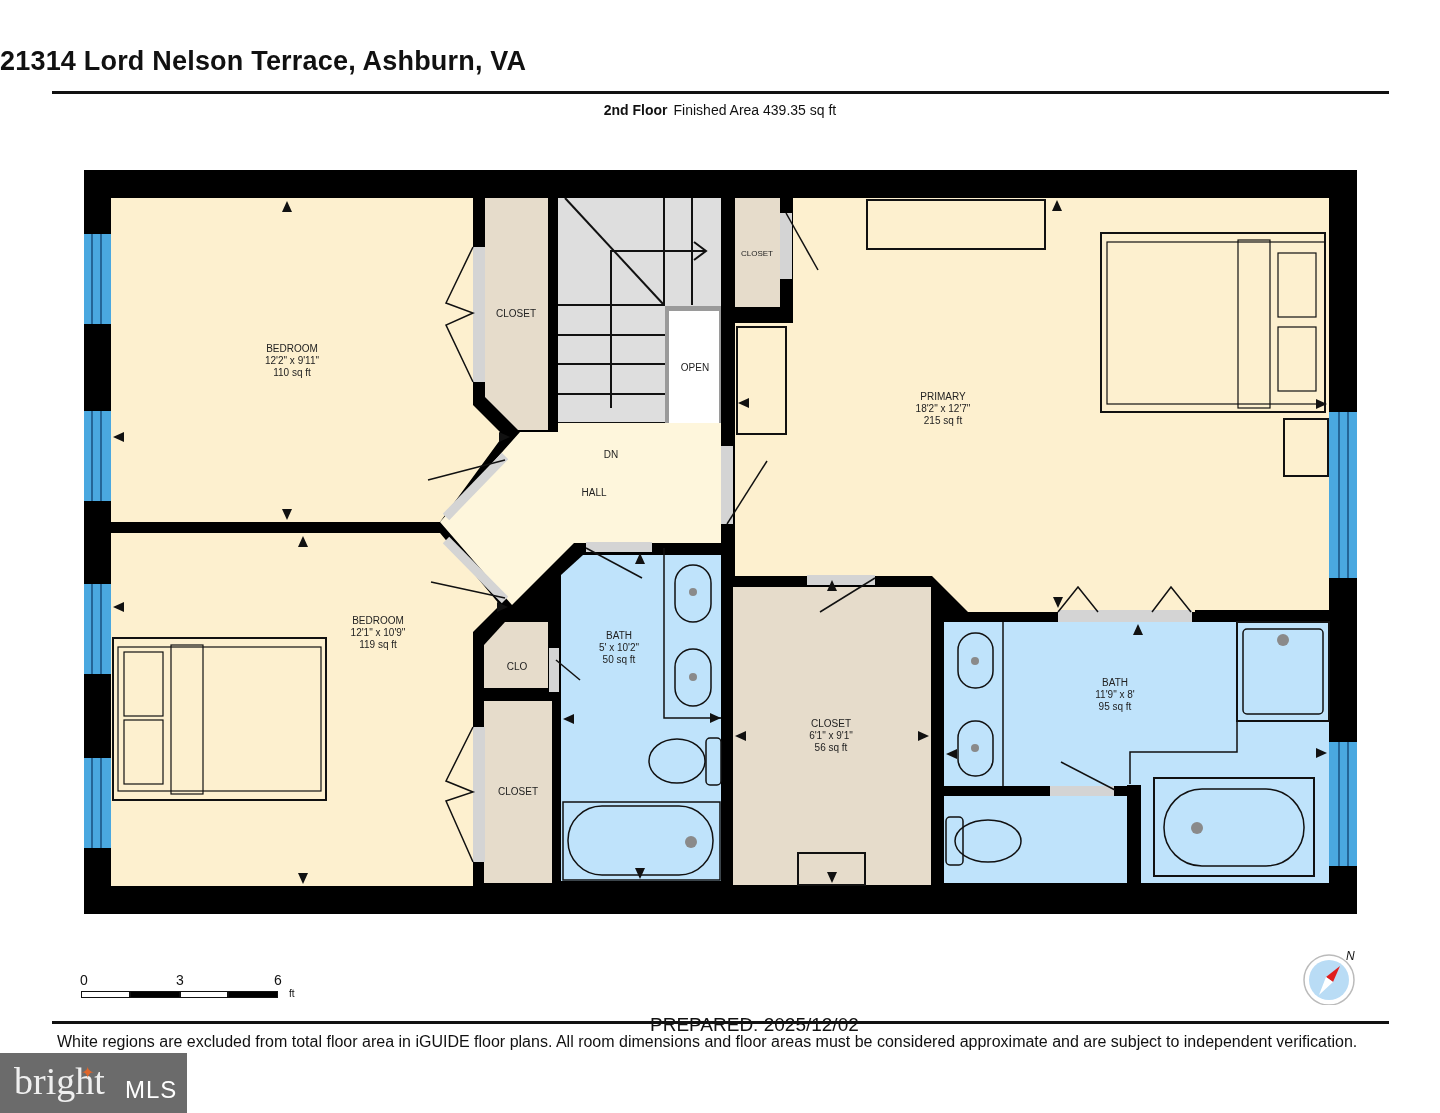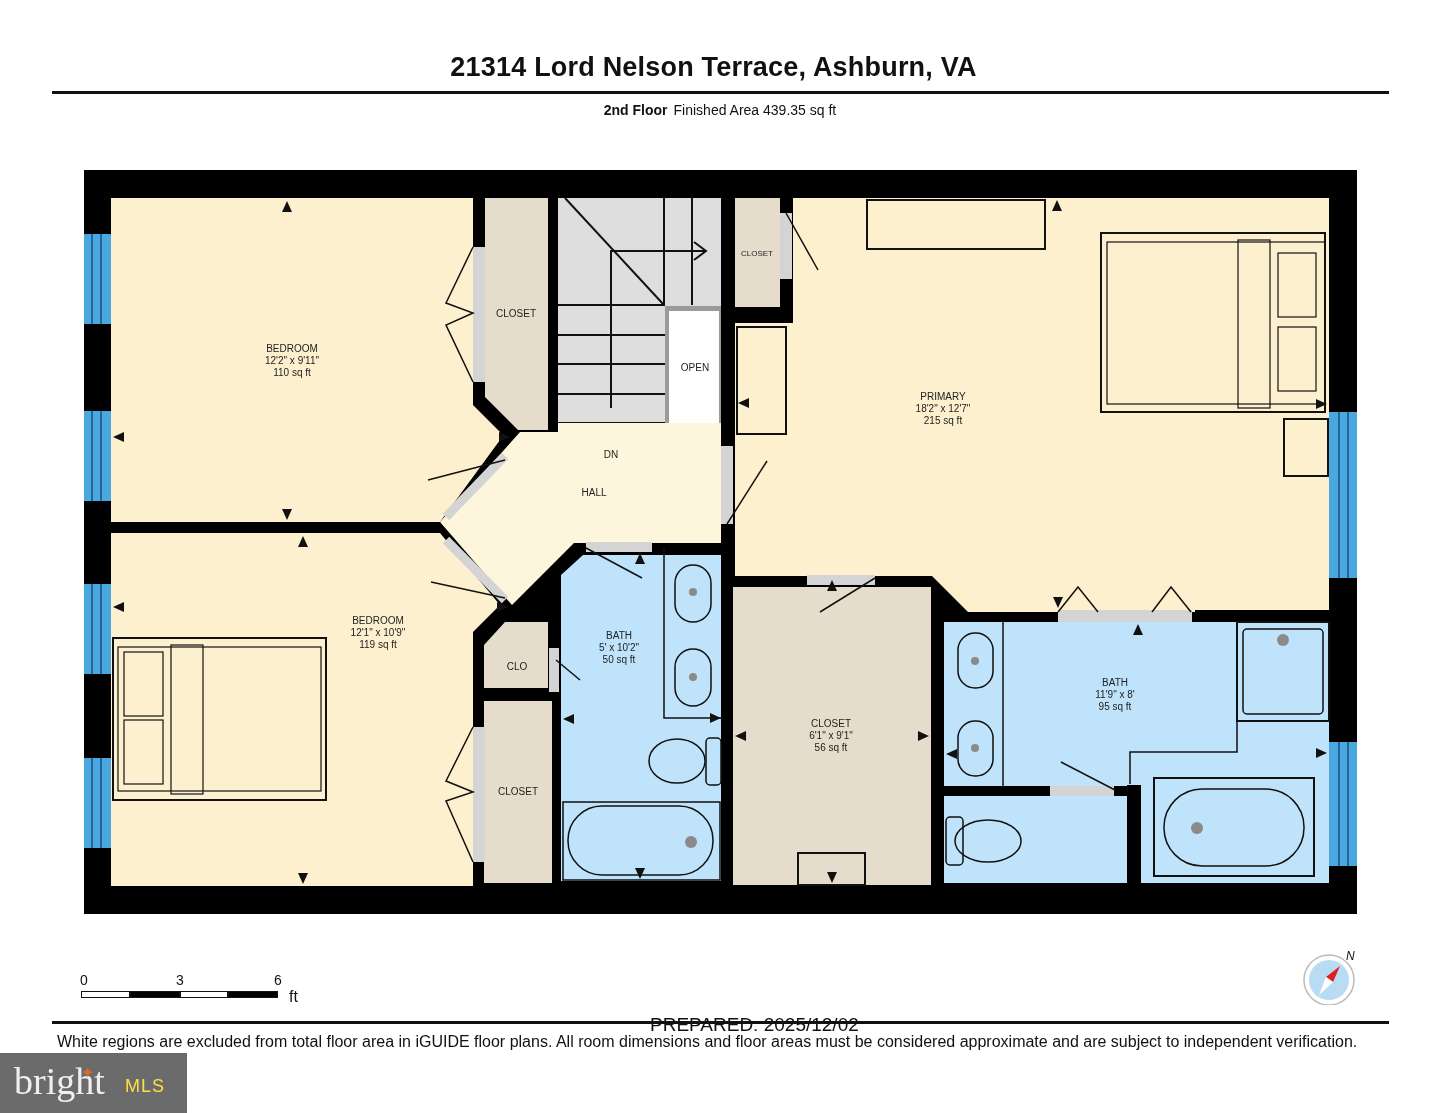--- a/index.html
+++ b/index.html
@@ -1,32 +1,32 @@
 <!DOCTYPE html>
 <html><head>
 <meta charset="utf-8">
 <style>
   html,body{margin:0;padding:0;background:#fff;}
   body{width:1440px;height:1113px;position:relative;overflow:hidden;font-family:"Liberation Sans",sans-serif;color:#111;}
-  .title{position:absolute;left:0;top:52px;width:1427px;text-align:center;font-size:27px;font-weight:bold;letter-spacing:0.2px;}
+  .title{position:absolute;left:0;top:46px;width:1427px;font-size:27px;font-weight:bold;letter-spacing:0.2px;}
   .rule{position:absolute;left:52px;width:1337px;height:3px;background:#111;}
   .subtitle{position:absolute;left:0;top:102px;width:1440px;text-align:center;font-size:14px;}
   .subtitle b{margin-right:6px;text-align:center;}
   .plan{position:absolute;left:0;top:0;}
   .lbl{font-family:"Liberation Sans",sans-serif;fill:#222;}
   .scale{position:absolute;left:80px;top:970px;width:230px;height:40px;}
   .scale .n{position:absolute;top:2px;font-size:14px;}
   .scale .bar{position:absolute;top:21px;height:7px;border:1px solid #111;box-sizing:border-box;}
-  .scale .ft{position:absolute;left:209px;top:18px;font-size:16px;}
+  .scale .ft{position:absolute;left:209px;top:18px;font-size:10px;}
   .prepared{position:absolute;left:650px;top:1014px;font-size:19px;}
   .compass{position:absolute;left:1300px;top:945px;width:60px;height:60px;}
   .disclaimer{position:absolute;left:57px;top:1033px;font-size:16px;}
   .brand{position:absolute;left:0;top:1053px;width:187px;height:60px;background:#6b6b6b;}
   .brand .word{position:absolute;left:14px;top:6px;font-family:"Liberation Serif",serif;font-size:38px;color:#efefef;}
-  .brand .mls{position:absolute;left:125px;top:23px;font-size:18px;color:#fde047;letter-spacing:1px;text-align:right;}
+  .brand .mls{position:absolute;left:125px;top:23px;font-size:24px;color:#ffffff;letter-spacing:1px;text-align:right;}
   .brand .star{position:absolute;left:81px;top:10px;color:#e0662a;font-size:16px;}
 </style>
 </head>
 <body>
 
 <div class="title">21314 Lord Nelson Terrace, Ashburn, VA</div>
 <div class="rule" style="top:91px"></div>
 <div class="subtitle"><b>2nd Floor</b><span>Finished Area 439.35 sq ft</span></div>
 
 <svg class="plan" width="1440" height="1113" viewBox="0 0 1440 1113">

